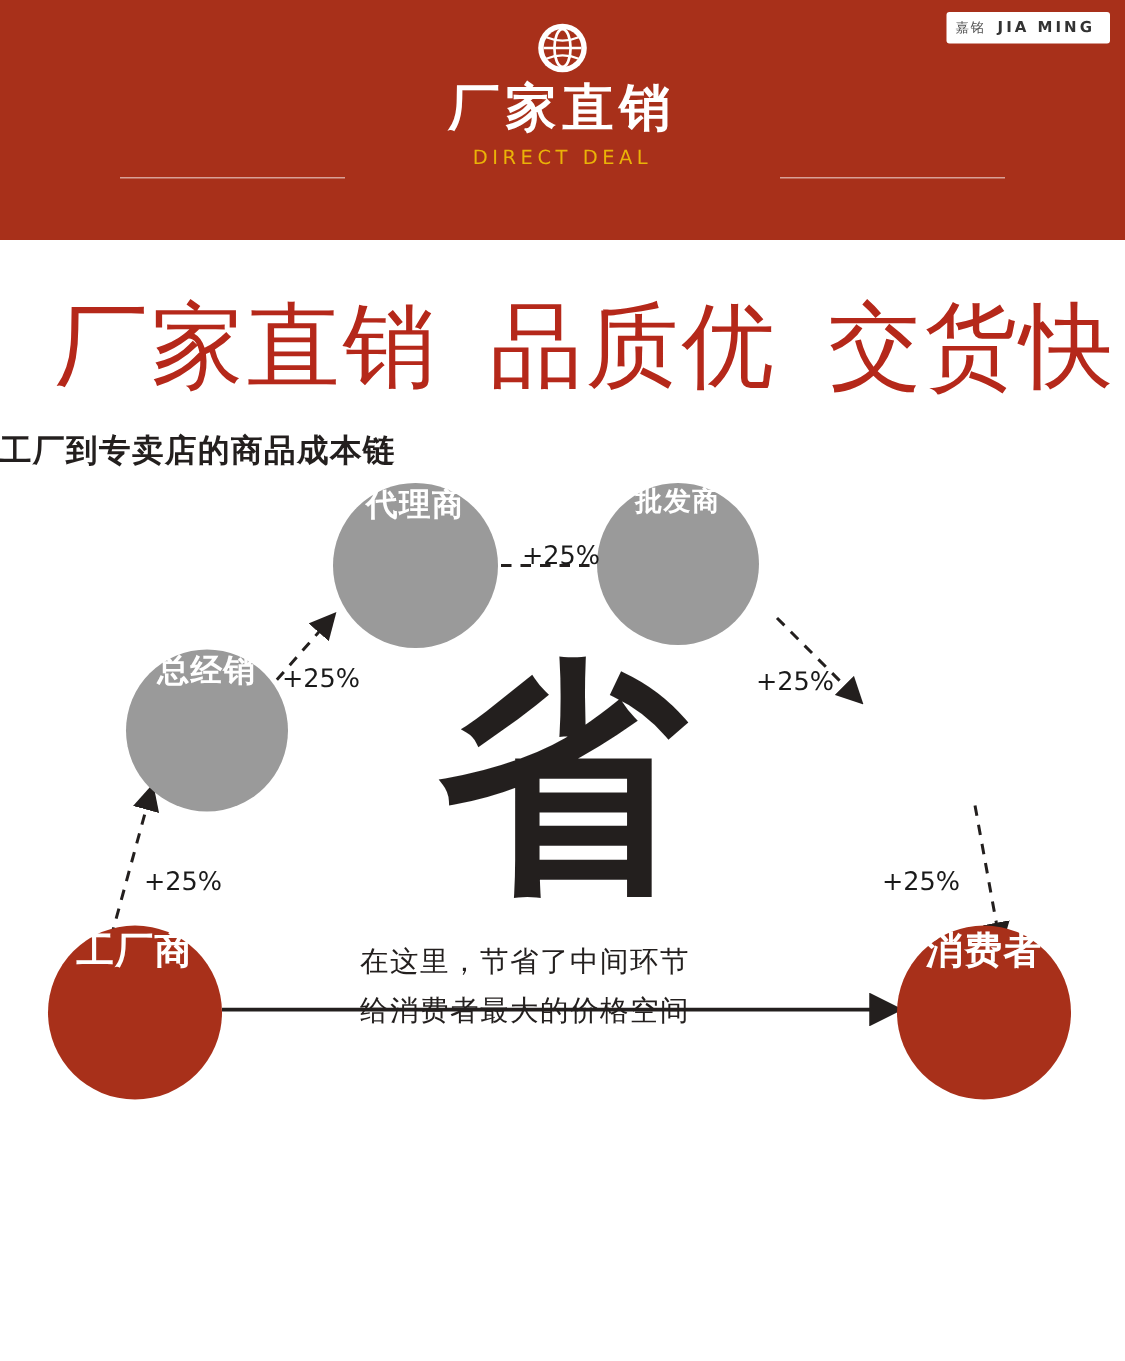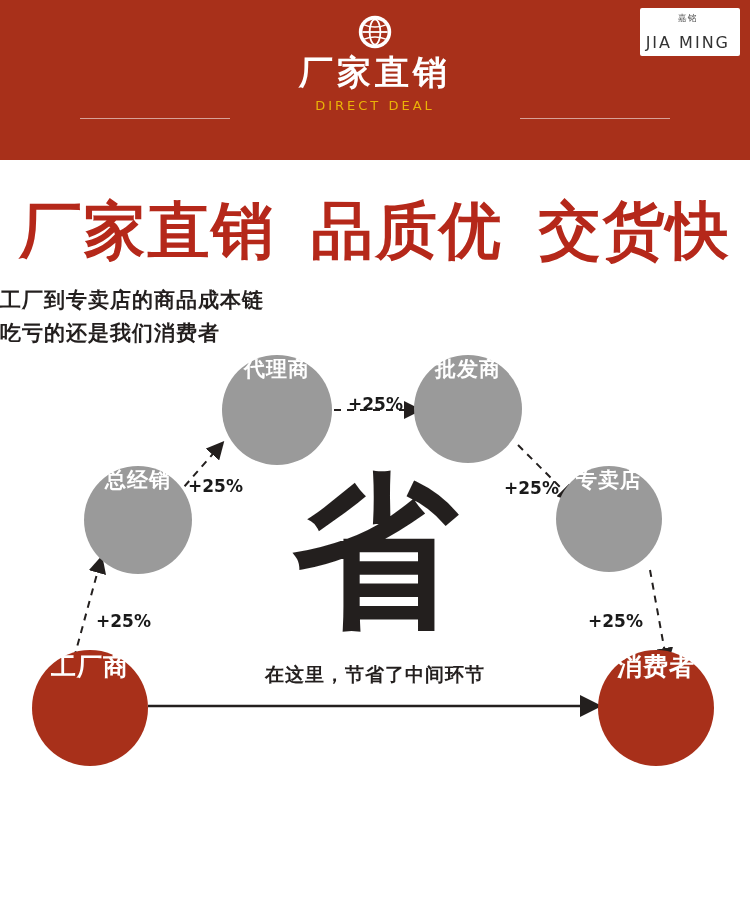--- a/index.html
+++ b/index.html
@@ -26,32 +26,31 @@
     position: absolute;
     top: 8px;
     right: 10px;
     background: #ffffff;
     color: #7c2414;
     padding: 4px 10px 4px 6px;
     display: flex;
     align-items: center;
     gap: 8px;
     border-radius: 2px;
-    flex-direction: column;
   }
   .brand-badge .cn {
     font-size: 9px;
     letter-spacing: 1px;
     color: #555;
   }
   .brand-badge .en {
-    font-size: 16px;
+    font-size: 10px;
     letter-spacing: 2px;
     color: #333;
-    font-weight: normal;
+    font-weight: bold;
   }
 
   .globe-icon {
     position: absolute;
     left: 50%;
     top: 14px;
     transform: translateX(-50%);
     width: 36px;
     height: 36px;
   }
@@ -94,24 +93,24 @@
     height: 1px;
     background: rgba(255,255,255,0.55);
     width: 150px;
   }
   .banner-rule.left { left: 80px; }
   .banner-rule.right { right: 80px; }
 
   
   .headline {
     margin-top: 36px;
-    text-align: center;
+    text-align: right;
     color: #b5281a;
     font-size: 62px;
-    font-weight: bold;
+    font-weight: normal;
     letter-spacing: 2px;
     line-height: 70px;
     white-space: nowrap;
   }
   .headline span { margin: 0 6px; }
 
   .subhead {
     margin-top: 18px;
     text-align: left;
     color: #231f1e;
@@ -145,42 +144,41 @@
     box-sizing: border-box;
     text-align: center;
   }
   .node.grey { background: #9a9a9a; }
   .node.red  { background: #a8301a; }
 
   .pct {
     position: absolute;
     color: #1a1a1a;
     font-size: 17px;
-    font-weight: bold;
+    font-weight: normal;
   }
   .big-save {
     position: absolute;
     left: 50%;
     top: 112px;
     transform: translateX(-50%);
     font-size: 165px;
     line-height: 165px;
     font-weight: bold;
     color: #231f1e;
     font-family: "DejaVu Sans", "Liberation Sans", sans-serif;
   }
   .bottom-text {
     position: absolute;
     left: 240px;
     top: 300px;
     width: 270px;
-    text-align: center;
     color: #231f1e;
     font-size: 19px;
-    font-weight: bold;
+    font-weight: normal;
     line-height: 33px;
     letter-spacing: 1px;
   }
 </style>
 </head>
 <body>
 
 <div class="banner">
 
   <div class="brand-badge">
@@ -204,21 +202,20 @@
 </div>
 
 <div class="headline">
   <span>厂家直销</span>
   <span>品质优</span>
   <span>交货快</span>
 </div>
 
 <div class="subhead">
   <div>工厂到专卖店的商品成本链</div>
-  <div>吃亏的还是我们消费者</div>
 </div>
 
 <div class="diagram">
 
   <svg width="750" height="480">
     <defs>
       <marker id="arrow" markerWidth="9" markerHeight="9" refX="5" refY="4.5" orient="auto">
         <path d="M0,0 L9,4.5 L0,9 z" fill="#231f1e"></path>
       </marker>
     </defs>
@@ -233,44 +230,42 @@
 
     <line x1="650" y1="212" x2="666" y2="300" stroke="#231f1e" stroke-width="2" stroke-dasharray="7,6" marker-end="url(#arrow)"></line>
 
     <line x1="148" y1="348" x2="592" y2="348" stroke="#231f1e" stroke-width="2.5" marker-end="url(#arrow)"></line>
   </svg>
 
   <div class="node grey" style="left:222px; top:-3px; width:110px; height:110px; font-size:21px;">
     <span>代理商</span>
   </div>
 
-  <div class="node grey" style="left:414px; top:-3px; width:108px; height:108px; font-size:21px;">
+  <div class="node grey" style="left:398px; top:-3px; width:108px; height:108px; font-size:18px;">
     <span>批发商</span>
   </div>
 
   <div class="node grey" style="left:84px; top:108px; width:108px; height:108px; font-size:21px;">
     <span>总经销</span>
   </div>
 
-  <div class="node grey" style="left:556px; top:108px; width:106px; height:106px; font-size:21px;">
-    <span>专卖店</span>
-  </div>
 
   <div class="node red" style="left:598px; top:292px; width:116px; height:116px; font-size:25px;">
     <span>消费者</span>
   </div>
 
   <div class="node red" style="left:32px; top:292px; width:116px; height:116px; font-size:25px;">
     <span>工厂商</span>
   </div>
 
   <div class="pct" style="left:96px; top:253px;">+25%</div>
   <div class="pct" style="left:188px; top:118px;">+25%</div>
   <div class="pct" style="left:348px; top:36px;">+25%</div>
   <div class="pct" style="left:504px; top:120px;">+25%</div>
   <div class="pct" style="left:588px; top:253px;">+25%</div>
 
   <div class="big-save">省</div>
 
   <div class="bottom-text">
     <div>在这里，节省了中间环节</div>
+    <div>给消费者最大的价格空间</div>
   </div>
 </div>
 
 </body></html>

